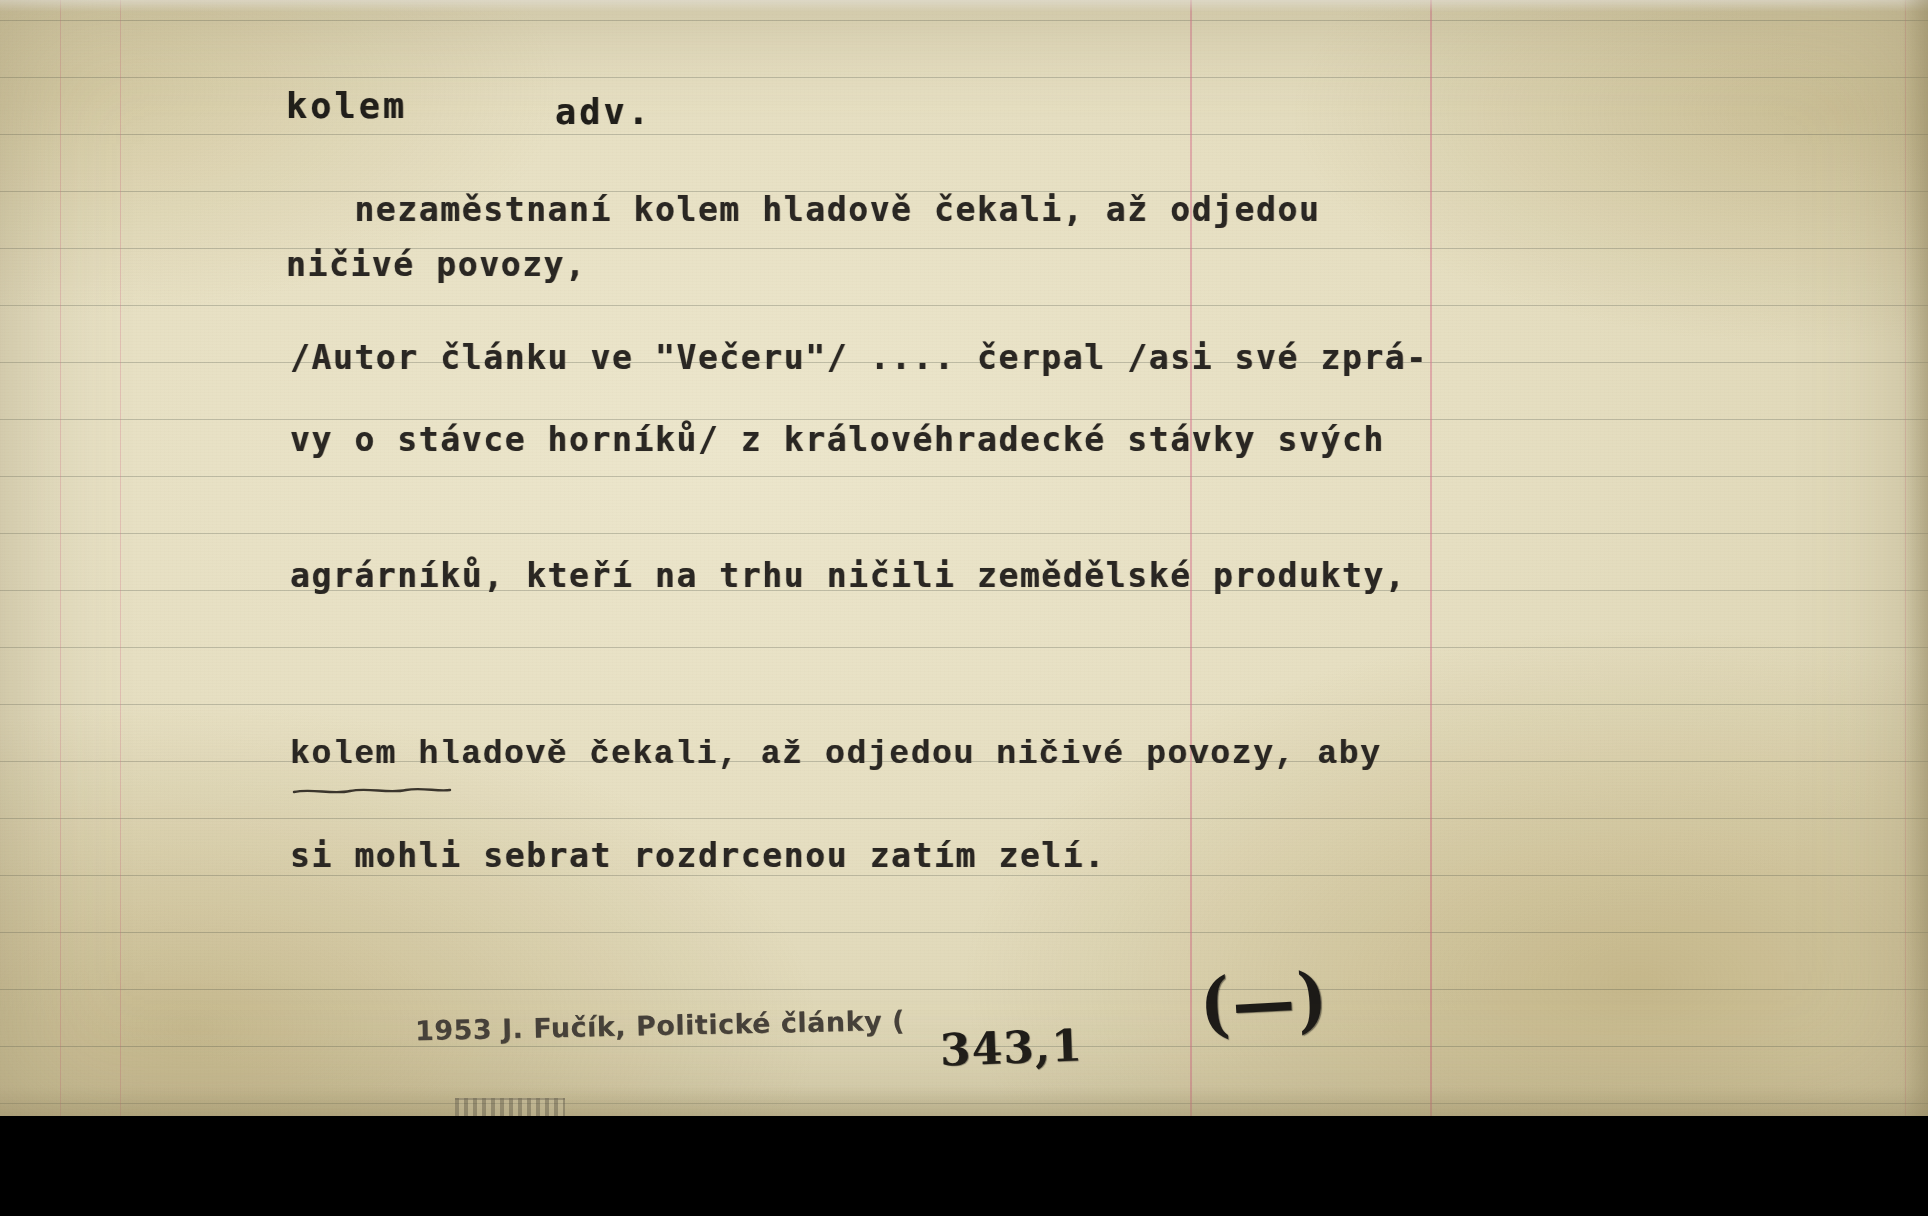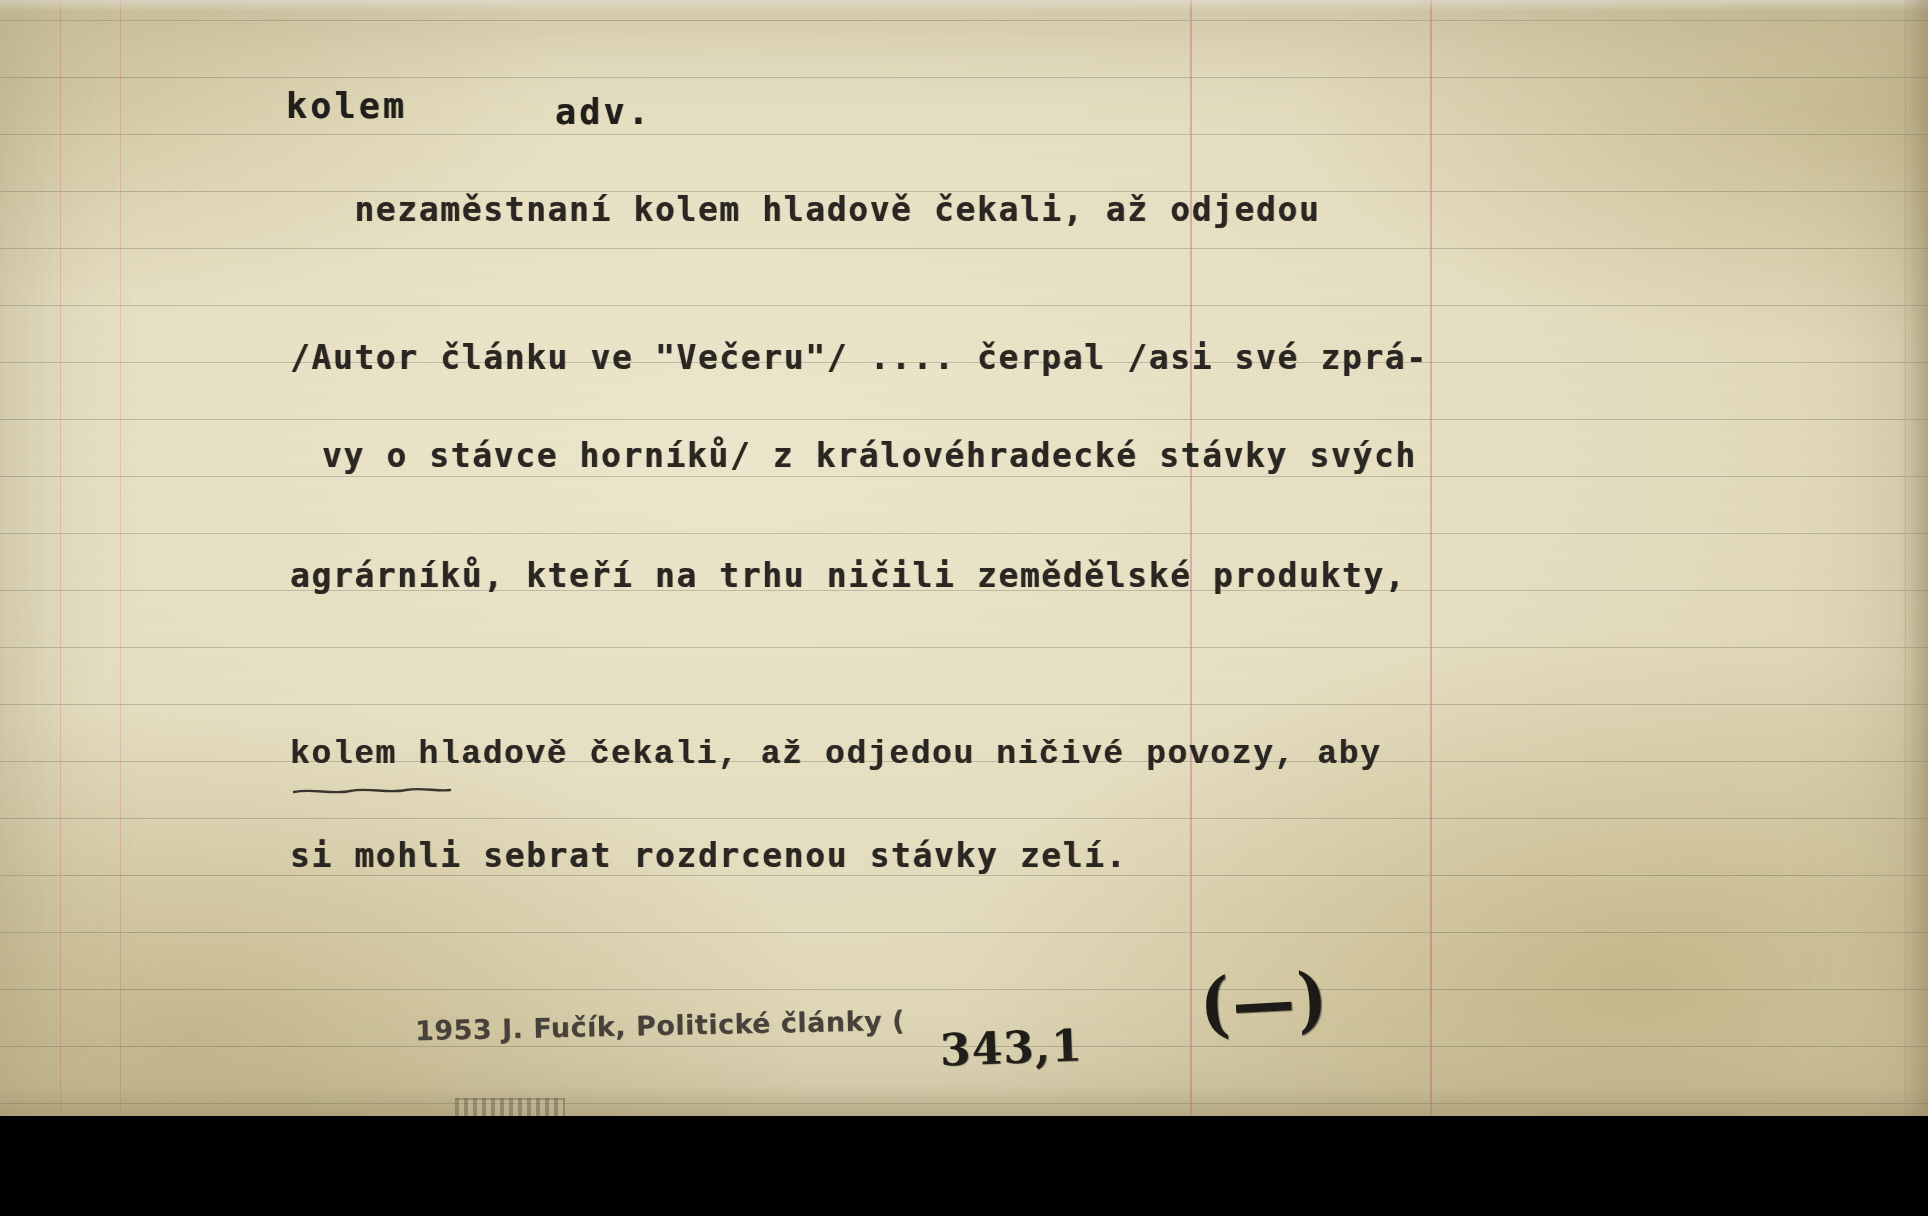--- a/index.html
+++ b/index.html
@@ -193,26 +193,27 @@
   <div class="vline" style="left:1430px"></div>
   <div class="vline faint" style="left:1905px"></div>
 
   <div class="paper-warm"></div>
   <div class="paper-grain"></div>
 
   <div class="typed headword" style="left:286px; top:86px;">kolem</div>
   <div class="typed headword" style="left:555px; top:92px;">adv.</div>
 
   <div class="typed body-line" style="left:290px; top:190px;">   nezaměstnaní kolem hladově čekali, až odjedou</div>
+  <div class="typed body-line" style="left:286px; top:245px;">ničivé povozy,</div>
 
   <div class="typed body-line" style="left:290px; top:338px;">/Autor článku ve "Večeru"/ .... čerpal /asi své zprá-</div>
-  <div class="typed body-line" style="left:290px; top:436px;margin-left:32px;">vy o stávce horníků/ z královéhradecké stávky svých</div>
+  <div class="typed body-line" style="left:290px; top:420px;">vy o stávce horníků/ z královéhradecké stávky svých</div>
   <div class="typed body-line" style="left:290px; top:556px;">agrárníků, kteří na trhu ničili zemědělské produkty,</div>
   <div class="typed body-line" style="left:290px; top:736px;font-family:Liberation Mono, monospace;">kolem hladově čekali, až odjedou ničivé povozy, aby</div>
-  <div class="typed body-line" style="left:290px; top:836px;">si mohli sebrat rozdrcenou stávky zelí.</div>
+  <div class="typed body-line" style="left:290px; top:836px;">si mohli sebrat rozdrcenou zatím zelí.</div>
 
   <svg class="squiggle" viewBox="0 0 160 10" preserveAspectRatio="none" style="left:292px; top:786px;">
     <path d="M2,6 C20,2 40,9 58,5 C76,1 96,8 114,4 C130,1 146,6 158,4" fill="none" stroke="#3a352c" stroke-width="2.4" stroke-linecap="round"></path>
   </svg>
 
   <div class="source-line" style="left:415px; top:1010px;">1953 J. Fučík, Politické články (</div>
   <div class="hand hand-page" style="left:940px; top:1022px;">343,1</div>
   <div class="hand hand-mark" style="left:1200px; top:965px;">(—)</div>
 
   <div class="edge-top"></div>

